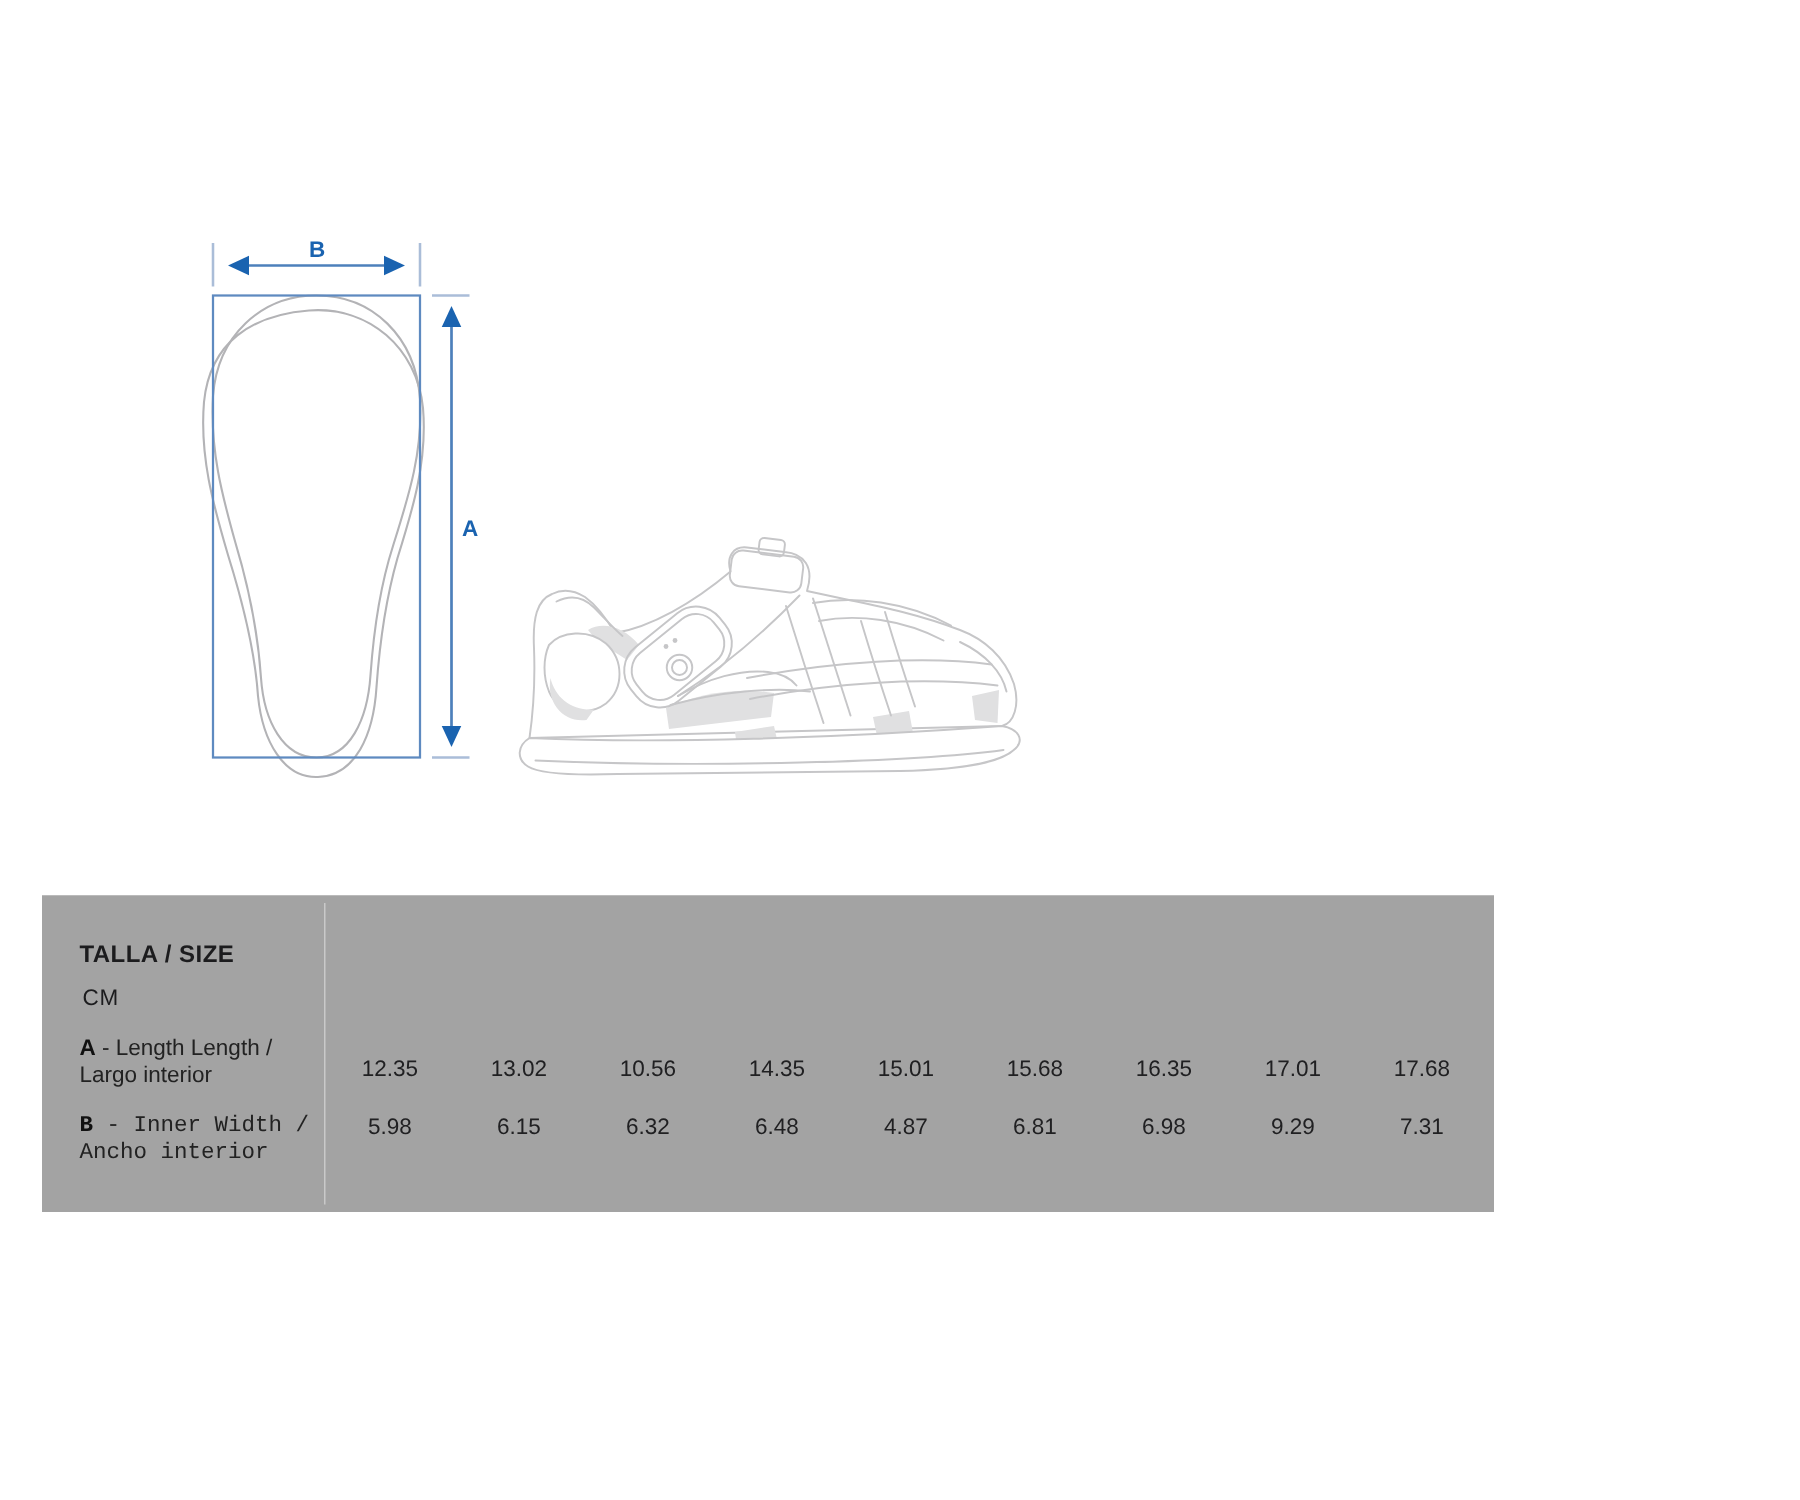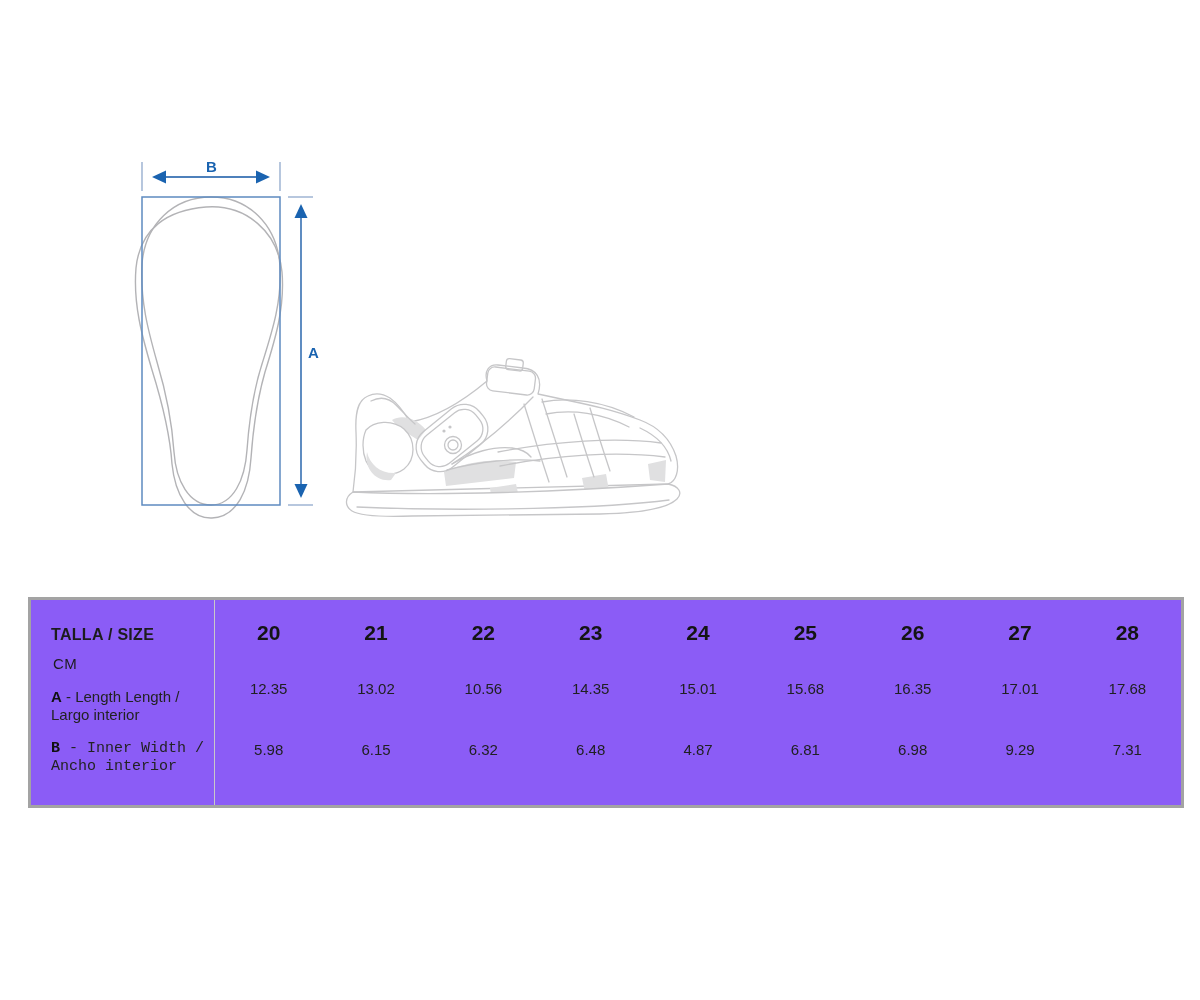--- a/index.html
+++ b/index.html
@@ -15,36 +15,36 @@
   .dim-shaft{stroke:#4d80bb;stroke-width:1.8;fill:none;}
   .dim-head{fill:#1a63b0;stroke:none;}
   .dim-label{position:absolute;font-weight:700;font-size:15px;color:#1a63b0;}
   
   .sd{fill:none;stroke:#c6c6c8;stroke-width:1.3;stroke-linecap:round;stroke-linejoin:round;}
   .sd-fill{fill:#ffffff;stroke:#c6c6c8;stroke-width:1.3;stroke-linejoin:round;}
   .sd-shade{fill:#e0e0e1;stroke:none;}
   .sd-dot{fill:#c6c6c8;stroke:none;}
   
   .size-table{
-    position:absolute;left:28px;top:597px;width:1156px;height:211px;
-    border:3px solid #a3a3a3;box-sizing:border-box;display:flex;background:#8b5cf6;
+    position:absolute;left:28px;top:597px;width:968px;height:211px;
+    border:5px solid #a3a3a3;box-sizing:border-box;display:flex;background:#a3a3a3;
   }
   .label-col{position:relative;width:184px;border-right:1px solid #c9c9c9;box-sizing:border-box;}
   .data-area{position:relative;flex:1;}
   .tbl-title{position:absolute;left:20px;top:26px;font-size:16px;font-weight:700;letter-spacing:.3px;}
   .tbl-unit{position:absolute;left:22px;top:55px;font-size:15px;font-weight:400;letter-spacing:.5px;}
   .row-label{position:absolute;left:20px;font-size:15px;line-height:18px;color:#222;}
   .row-label .rk{font-weight:700;color:#111;}
   .rl-a{top:88px;}
   .rl-b{top:140px;font-family:Liberation Mono, monospace;}
   .name2{display:block;}
   .grid-row{position:absolute;left:0;width:100%;display:grid;grid-template-columns:repeat(9,1fr);text-align:center;}
   .sizes-row{top:21px;font-size:21px;font-weight:700;color:#141414;}
   .vals-row{font-size:15px;color:#202022;}
-  .vals-a{top:80px;}
+  .vals-a{top:102px;}
   .vals-b{top:141px;}
 </style>
 </head>
 <body>
 
 <div class="canvas">
 
   <svg style="left:120px;top:140px" width="212" height="400" viewBox="120 140 212 400">
 
     <path class="sole-line" d="M211,197 C248,197 277,224 280,266 C282,302 272,332 262,364 C253,392 249,422 247,450 C245,480 233,505 211,505 C189,505 176,481 174,452 C172,422 166,392 157,362 C148,330 140,300 142,264 C145,224 174,197 211,197 Z"></path>
@@ -128,31 +128,20 @@
       <div class="row-label rl-a">
         <span class="rk">A</span><span> - Length Length /</span>
         <span class="name2">Largo interior</span>
       </div>
       <div class="row-label rl-b">
         <span class="rk">B</span><span> - Inner Width /</span>
         <span class="name2">Ancho interior</span>
       </div>
     </div>
     <div class="data-area">
-      <div class="grid-row sizes-row">
-        <span>20</span>
-        <span>21</span>
-        <span>22</span>
-        <span>23</span>
-        <span>24</span>
-        <span>25</span>
-        <span>26</span>
-        <span>27</span>
-        <span>28</span>
-      </div>
       <div class="grid-row vals-row vals-a">
         <span>12.35</span>
         <span>13.02</span>
         <span>10.56</span>
         <span>14.35</span>
         <span>15.01</span>
         <span>15.68</span>
         <span>16.35</span>
         <span>17.01</span>
         <span>17.68</span>

